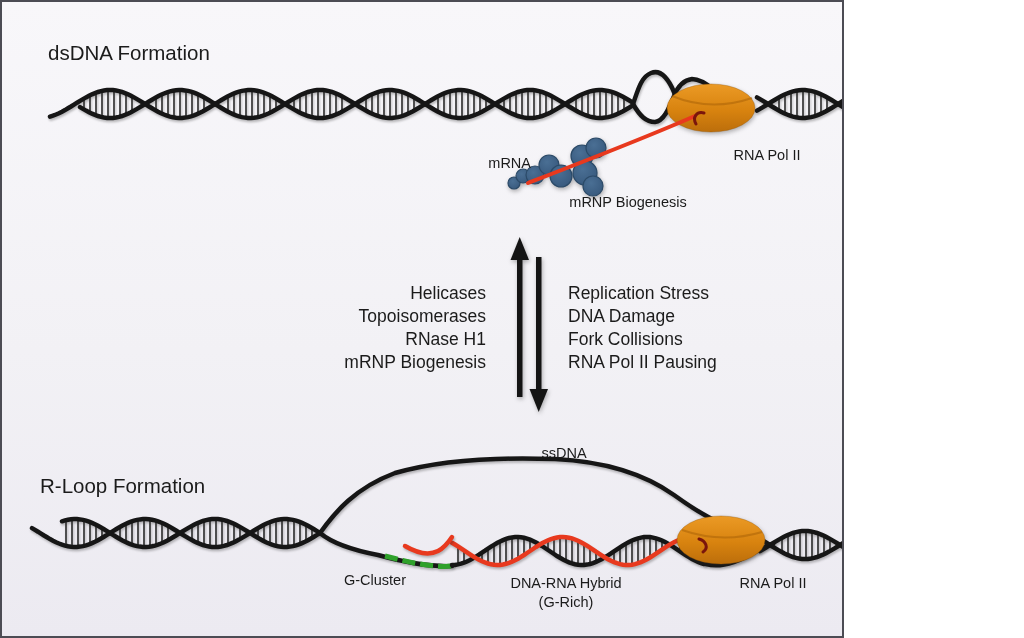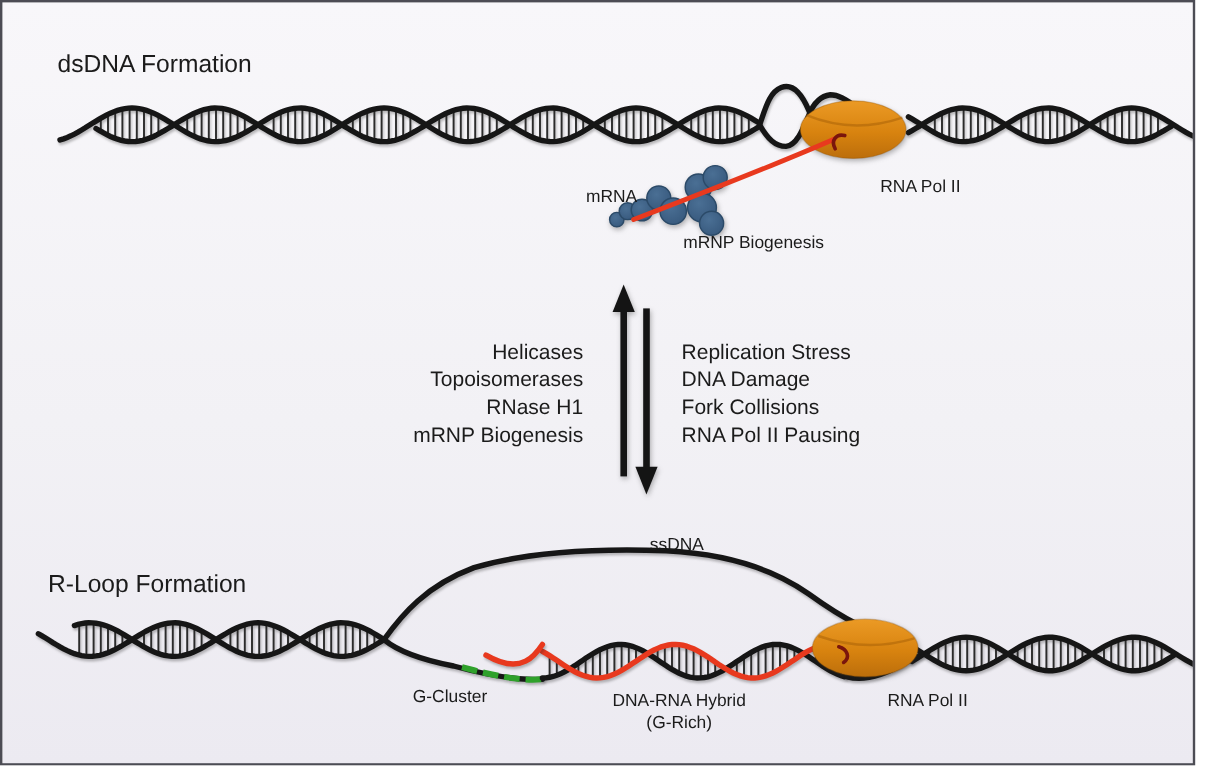--- a/index.html
+++ b/index.html
@@ -1,18 +1,18 @@
 <!DOCTYPE html>
 <html><head>
 <meta charset="utf-8">
 <style>
   html,body{margin:0;padding:0;background:#ffffff;}
   #figure-panel{
     position:relative;
-    width:996px;height:638px;
+    width:844px;height:638px;
     box-sizing:border-box;
     border:2px solid #4c4c54;
     background:linear-gradient(180deg,#f8f7fa 0%,#f2f1f5 55%,#eceaf1 100%);
     font-family:"Liberation Sans",sans-serif;
     overflow:hidden;
   }
   svg{display:block;}
   .shadow{filter:drop-shadow(1.5px 2px 1px rgba(40,40,40,0.30));}
   .softshadow{filter:drop-shadow(1px 2px 2px rgba(40,40,40,0.35));}
   text{fill:#1b1b1b;font-family:"Liberation Sans",sans-serif;}

